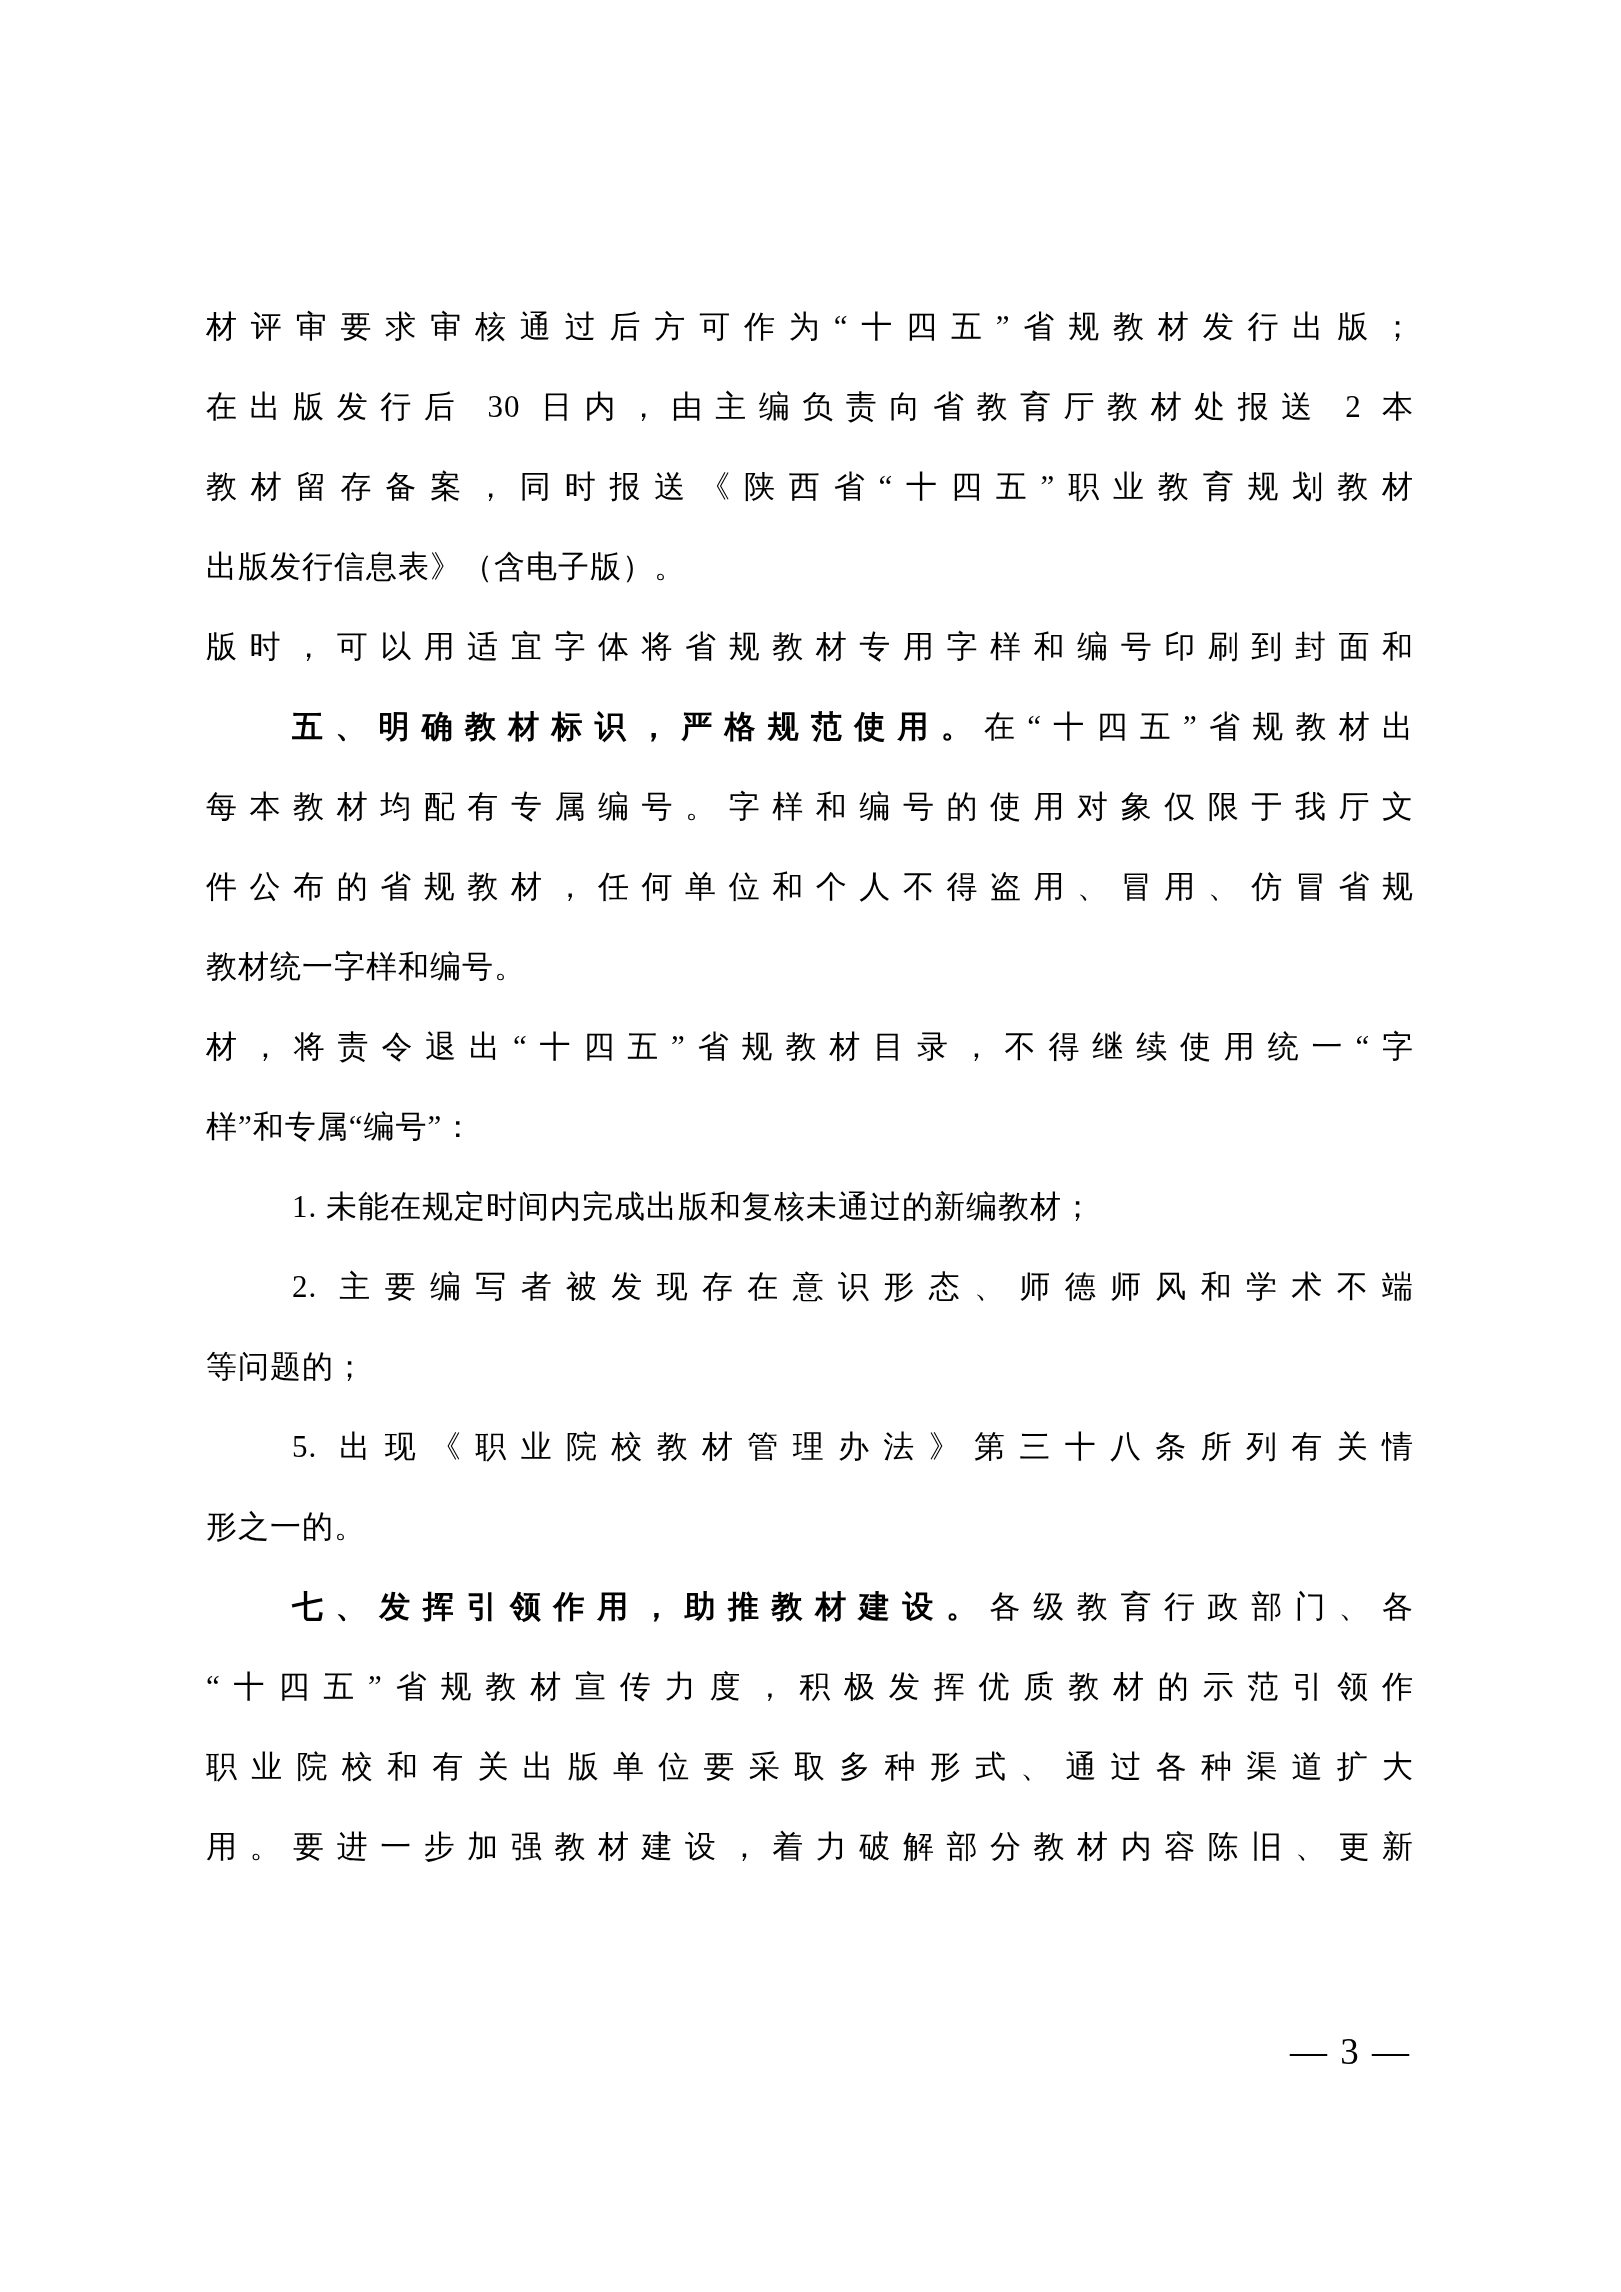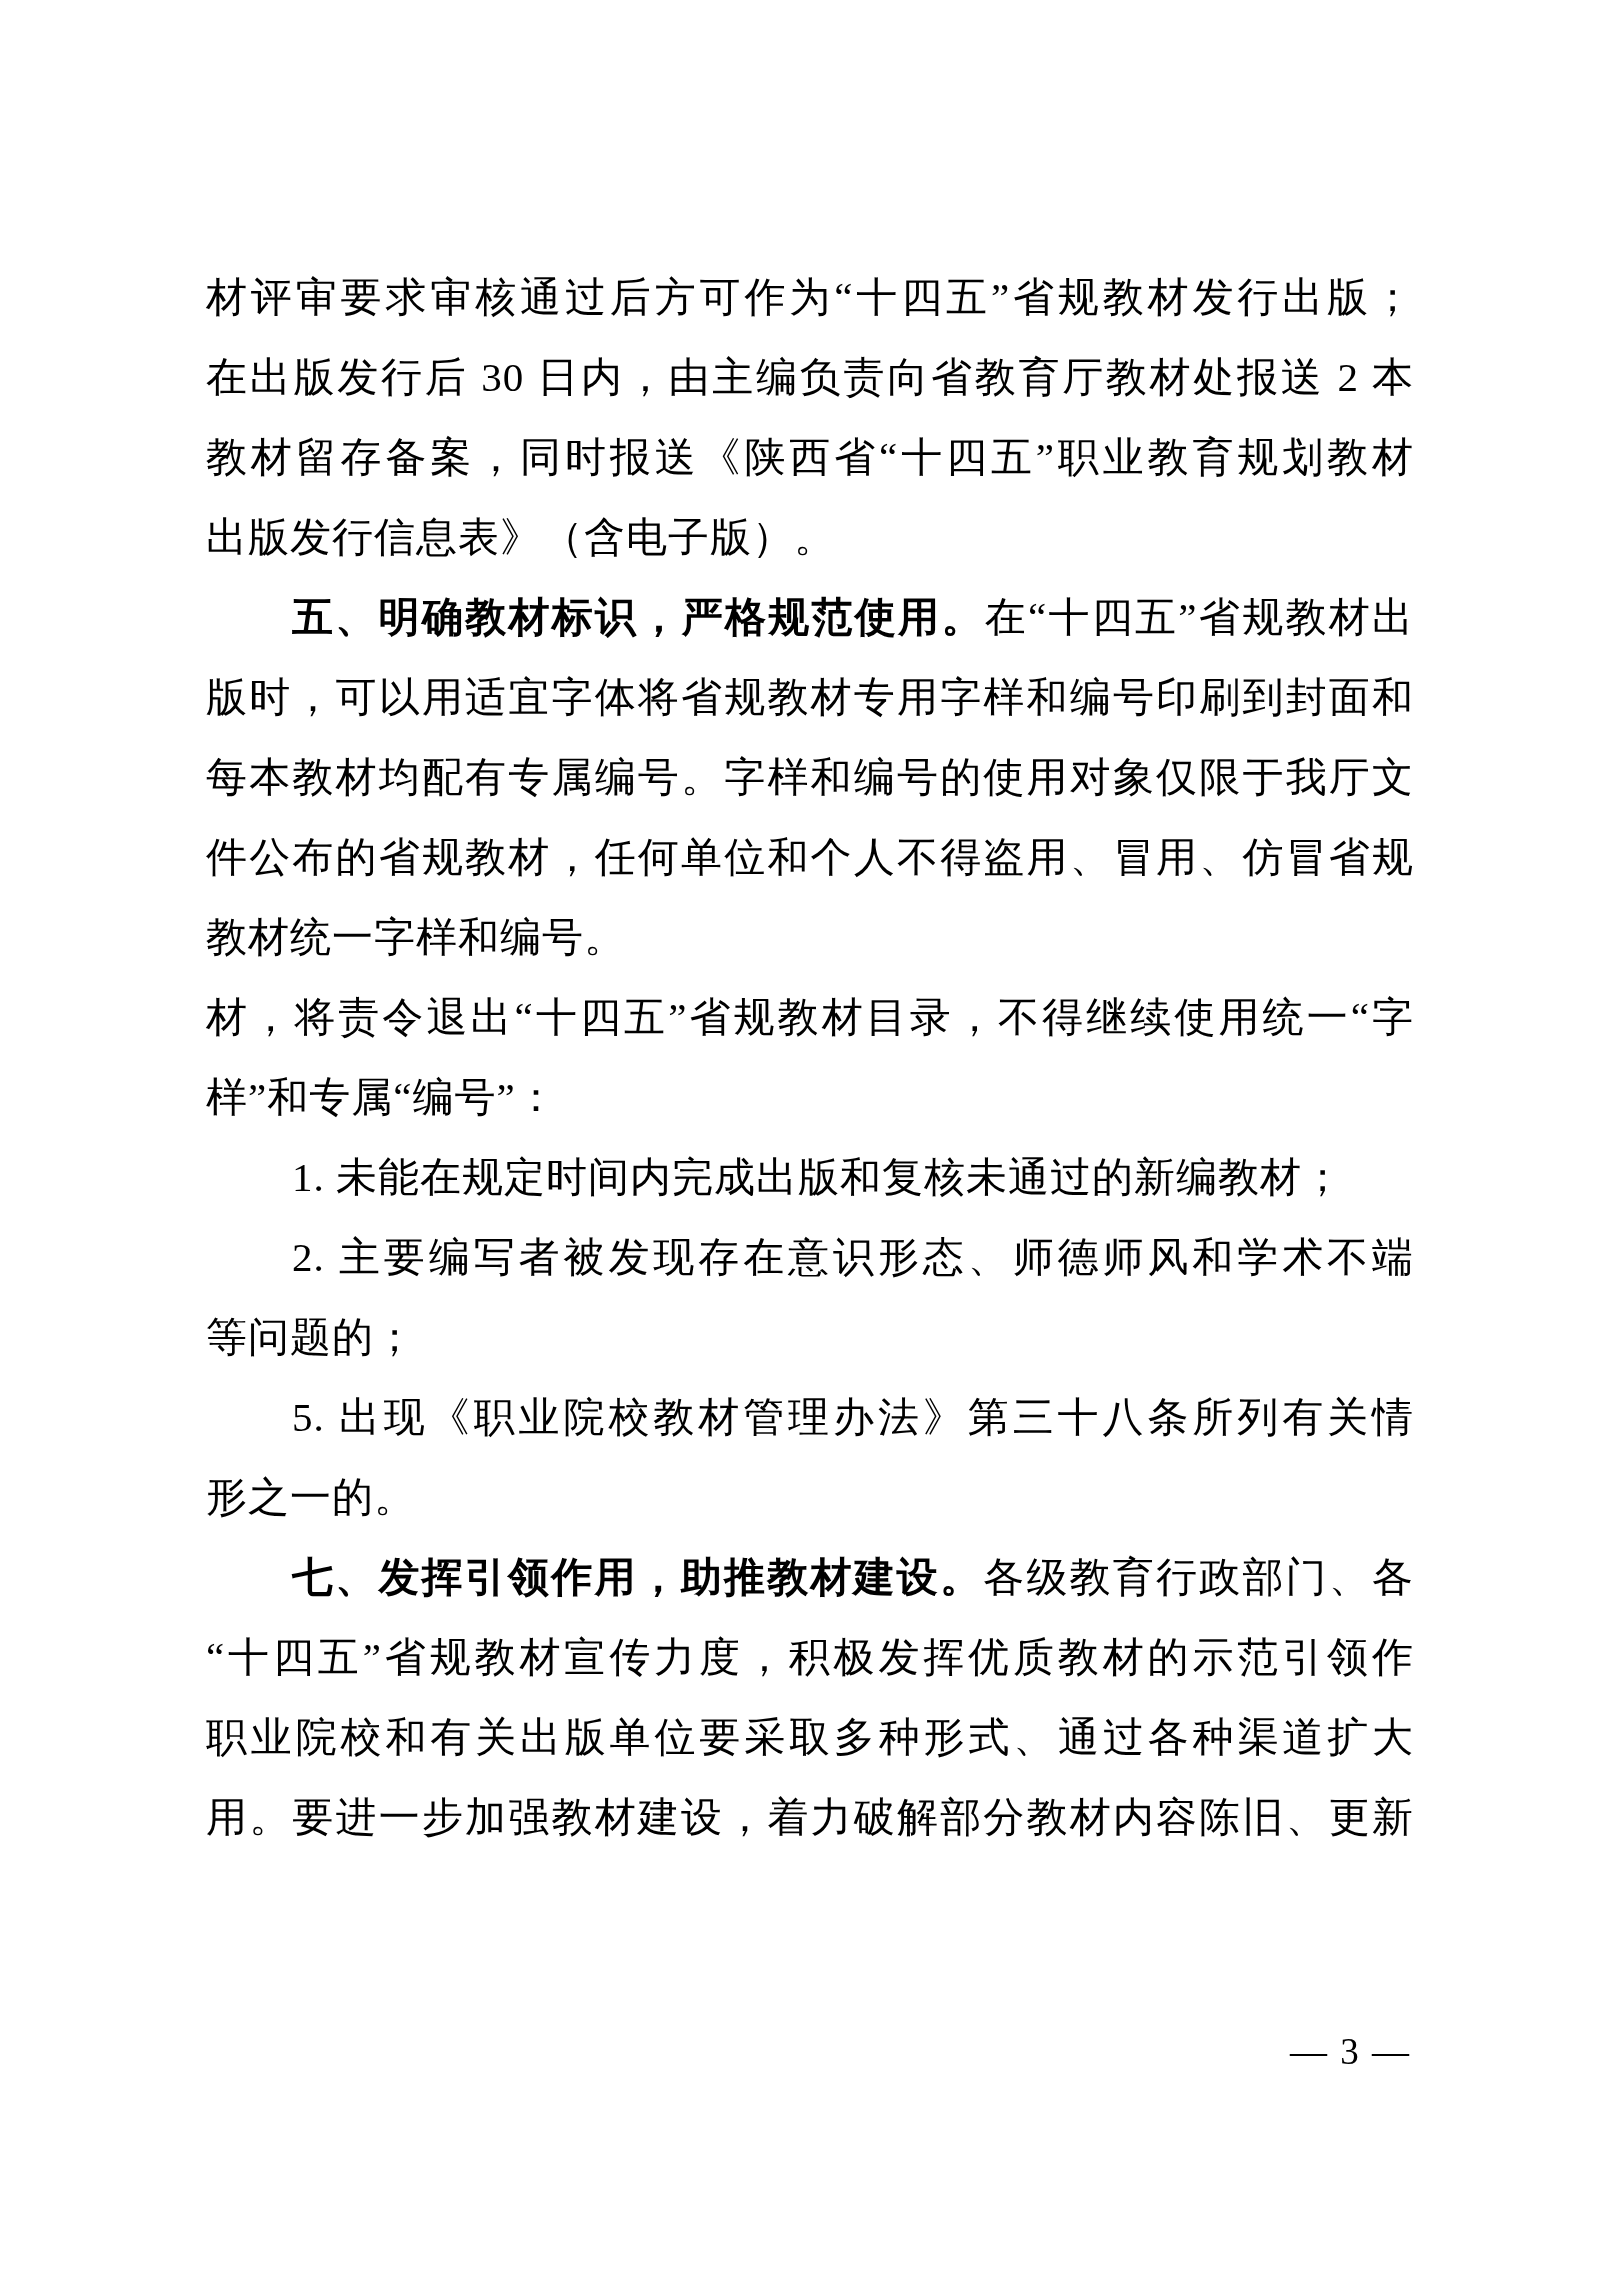--- a/index.html
+++ b/index.html
@@ -18,23 +18,23 @@
     position: absolute;
     left: 0; top: 0;
     width: 1621px;
     height: 2293px;
     background: #ffffff;
     overflow: hidden;
   }
   .body-text {
     position: absolute;
     left: 206px;
-    top: 257px;
+    top: 287px;
     width: 1208px;
-    font-size: 41px;
+    font-size: 31px;
     letter-spacing: 1px;
   }
   .ln {
     height: 80px;
     line-height: 80px;
     text-align: justify;
     text-align-last: left;
     white-space: nowrap;
   }
   .ln.full {
@@ -63,22 +63,22 @@
 <body>
 
 <div class="page">
   <div class="body-text">
 
     <div class="ln full"><span>材评审要求审核通过后方可作为“十四五”省规教材发行出版；</span></div>
     <div class="ln full"><span>在出版发行后 30 日内，由主编负责向省教育厅教材处报送 2 本</span></div>
     <div class="ln full"><span>教材留存备案，同时报送《陕西省“十四五”职业教育规划教材</span></div>
     <div class="ln"><span>出版发行信息表》（含电子版）。</span></div>
 
+    <div class="ln full"><span>版时，可以用适宜字体将省规教材专用字样和编号印刷到封面和</span></div>
     <div class="ln full ind"><span class="hd">五、明确教材标识，严格规范使用。</span><span>在“十四五”省规教材出</span></div>
-    <div class="ln full"><span>版时，可以用适宜字体将省规教材专用字样和编号印刷到封面和</span></div>
     <div class="ln full"><span>每本教材均配有专属编号。字样和编号的使用对象仅限于我厅文</span></div>
     <div class="ln full"><span>件公布的省规教材，任何单位和个人不得盗用、冒用、仿冒省规</span></div>
     <div class="ln"><span>教材统一字样和编号。</span></div>
 
     <div class="ln full"><span>材，将责令退出“十四五”省规教材目录，不得继续使用统一“字</span></div>
     <div class="ln"><span>样”和专属“编号”：</span></div>
 
     <div class="ln ind"><span>1. 未能在规定时间内完成出版和复核未通过的新编教材；</span></div>
     <div class="ln full ind"><span>2. 主要编写者被发现存在意识形态、师德师风和学术不端</span></div>
     <div class="ln"><span>等问题的；</span></div>

